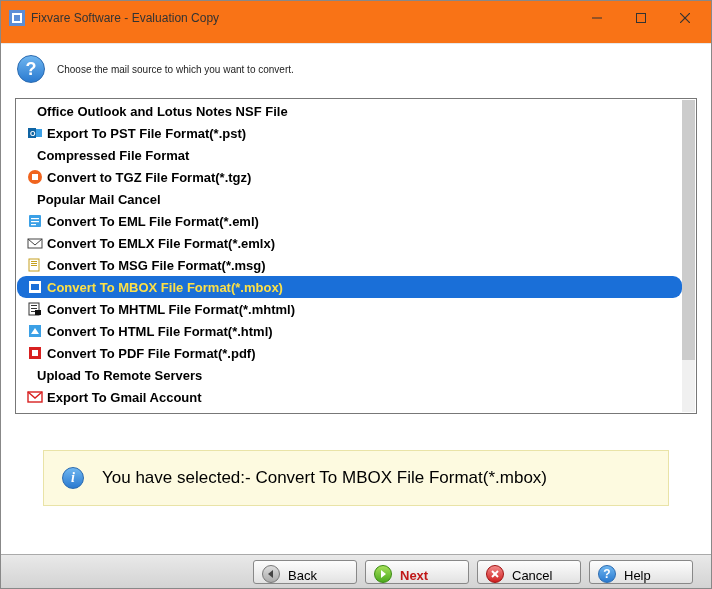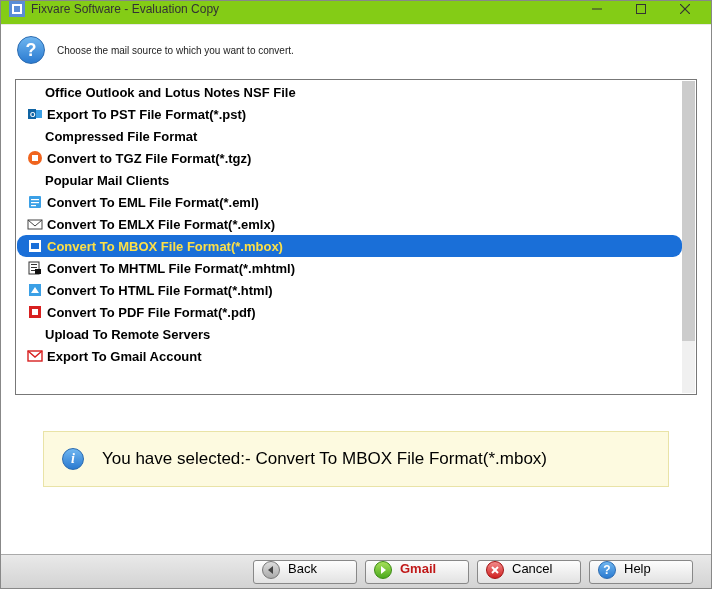--- a/index.html
+++ b/index.html
@@ -1,42 +1,42 @@
 <!DOCTYPE html>
 <html><head>
 <meta charset="utf-8">
 <style>
 * { box-sizing: border-box; margin: 0; padding: 0; }
 body { font-family: Arial, sans-serif; font-size: 13px; background: #fff; width: 712px; height: 589px; overflow: hidden; border: 1px solid #888; }
-.titlebar { height: 24px; display: flex; align-items: center; padding: 0 4px 8px 8px; background: #84cc16; border-bottom: 1px solid #e8e8e8; }
+.titlebar { height: 43px; display: flex; align-items: center; padding: 0 4px 8px 8px; background: #f97316; border-bottom: 1px solid #e8e8e8; }
 .titlebar .app-icon { width: 16px; height: 16px; margin-right: 6px; }
 .titlebar .title { font-size: 12px; color: #333; flex: 1; }
 .win-controls { display: flex; }
 .win-btn { width: 44px; height: 28px; display: flex; align-items: center; justify-content: center; font-size: 14px; color: #333; }
 
 .header { height: 50px; display: flex; align-items: center; padding: 0 16px; }
 .header .qicon { width: 28px; height: 28px; margin-right: 12px; }
 .header .instr { font-size: 10px; color: #222; }
 
 .list-frame { margin: 4px 14px 8px 14px; border: 1px solid #777; height: 316px; position: relative; background: #fff; }
 .list-inner { position: absolute; top: 1px; left: 1px; right: 14px; bottom: 1px; overflow: hidden; }
 .scrollbar { position: absolute; top: 1px; right: 1px; width: 13px; bottom: 1px; background: #f0f0f0; }
 .scrollbar .thumb { position: absolute; top: 0; left: 0; right: 0; height: 260px; background: #ccc; }
 .row { display: flex; align-items: center; height: 22px; padding-left: 10px; font-size: 13px; font-weight: bold; color: #000; }
-.row.header-row { padding-left: 28px; }
+.row.header-row { padding-left: 20px; }
 .row .ricon { width: 16px; height: 16px; margin-right: 4px; flex-shrink: 0; }
 .row.selected { background: #1a6fd8; color: #fde047; border-radius: 9px; }
 .row-label { white-space: nowrap; }
 
 .info-panel { margin: 36px 42px 0 42px; height: 56px; background: #fdfae0; border: 1px solid #e9e3a7; display: flex; align-items: center; padding: 0 18px; }
 .info-panel .iicon { width: 22px; height: 22px; margin-right: 18px; }
 .info-panel .info-text { font-size: 17px; color: #000; }
 
 .button-bar { position: absolute; bottom: 1px; left: 1px; right: 1px; height: 34px; border-top: 1px solid #aaa; background: linear-gradient(#e9e9e9,#d3d3d3); display: flex; justify-content: flex-end; align-items: center; padding-right: 18px; gap: 8px; }
-.btn { height: 24px; min-width: 104px; background: linear-gradient(#fdfdfd,#e2e2e2); border: 1px solid #888; border-radius: 3px; display: flex; align-items: flex-start; padding: 0 8px; font-size: 13px; }
+.btn { height: 24px; min-width: 104px; background: linear-gradient(#fdfdfd,#e2e2e2); border: 1px solid #888; border-radius: 3px; display: flex; align-items: flex-end; padding: 0 8px; font-size: 13px; }
 .btn .bicon { width: 18px; height: 18px; margin-right: 8px; }
 .btn .blabel { color: #000; }
 .btn.next .blabel { color: #c01818; font-weight: bold; }
 
 .circ { border-radius: 50%; display: flex; align-items: center; justify-content: center; }
 </style>
 </head>
 <body>
 
 <div class="titlebar">
@@ -92,37 +92,46 @@
         <span class="row-label">Compressed File Format</span>
       </div>
       <div class="row">
         <span class="ricon"><svg viewBox="0 0 16 16">
             <circle cx="8" cy="8" r="7" fill="#f0641e"></circle>
             <path d="M5 5h6v6h-6z" fill="#fff"></path>
           </svg></span>
         <span class="row-label">Convert to TGZ File Format(*.tgz)</span>
       </div>
       <div class="row header-row">
-        <span class="row-label">Popular Mail Clients</span>
+        <span class="row-label">Popular Mail Cancel</span>
       </div>
       <div class="row">
         <span class="ricon"><svg viewBox="0 0 16 16">
             <rect x="2" y="2" width="12" height="12" rx="1" fill="#3ba0e6"></rect>
             <rect x="4" y="5" width="8" height="1.2" fill="#fff"></rect>
             <rect x="4" y="8" width="8" height="1.2" fill="#fff"></rect>
             <rect x="4" y="11" width="5" height="1.2" fill="#fff"></rect>
           </svg></span>
         <span class="row-label">Convert To EML File Format(*.eml)</span>
       </div>
       <div class="row">
         <span class="ricon"><svg viewBox="0 0 16 16">
             <rect x="1" y="4" width="14" height="9" fill="none" stroke="#444" stroke-width="1"></rect>
             <path d="M1 4 L8 10 L15 4" fill="none" stroke="#444" stroke-width="1"></path>
           </svg></span>
         <span class="row-label">Convert To EMLX File Format(*.emlx)</span>
+      </div>
+      <div class="row">
+        <span class="ricon"><svg viewBox="0 0 16 16">
+            <rect x="2" y="2" width="10" height="12" fill="#fff" stroke="#c5a020" stroke-width="1"></rect>
+            <rect x="4" y="4" width="6" height="1" fill="#c5a020"></rect>
+            <rect x="4" y="6" width="6" height="1" fill="#c5a020"></rect>
+            <rect x="4" y="8" width="6" height="1" fill="#c5a020"></rect>
+          </svg></span>
+        <span class="row-label">Convert To MSG File Format(*.msg)</span>
       </div>
       <div class="row selected">
         <span class="ricon"><svg viewBox="0 0 16 16">
             <rect x="2" y="2" width="12" height="12" fill="#fff"></rect>
             <rect x="4" y="5" width="8" height="6" fill="#1a6fd8"></rect>
           </svg></span>
         <span class="row-label">Convert To MBOX File Format(*.mbox)</span>
       </div>
       <div class="row">
         <span class="ricon"><svg viewBox="0 0 16 16">
@@ -179,21 +188,21 @@
         </svg>
     </span>
     <span class="blabel">Back</span>
   </div>
   <div class="btn next">
     <span class="bicon circ" style="background:linear-gradient(#a6e05a,#4caa1e);border:1px solid #3a8a10;">
       <svg width="10" height="10" viewBox="0 0 10 10">
           <path d="M3 1 L8 5 L3 9 Z" fill="#fff"></path>
         </svg>
     </span>
-    <span class="blabel">Gmail</span>
+    <span class="blabel">Next</span>
   </div>
   <div class="btn">
     <span class="bicon circ" style="background:linear-gradient(#f28a8a,#d02020);border:1px solid #a01010;">
       <svg width="10" height="10" viewBox="0 0 10 10">
           <line x1="2" y1="2" x2="8" y2="8" stroke="#fff" stroke-width="2"></line>
           <line x1="8" y1="2" x2="2" y2="8" stroke="#fff" stroke-width="2"></line>
         </svg>
     </span>
     <span class="blabel">Cancel</span>
   </div>

